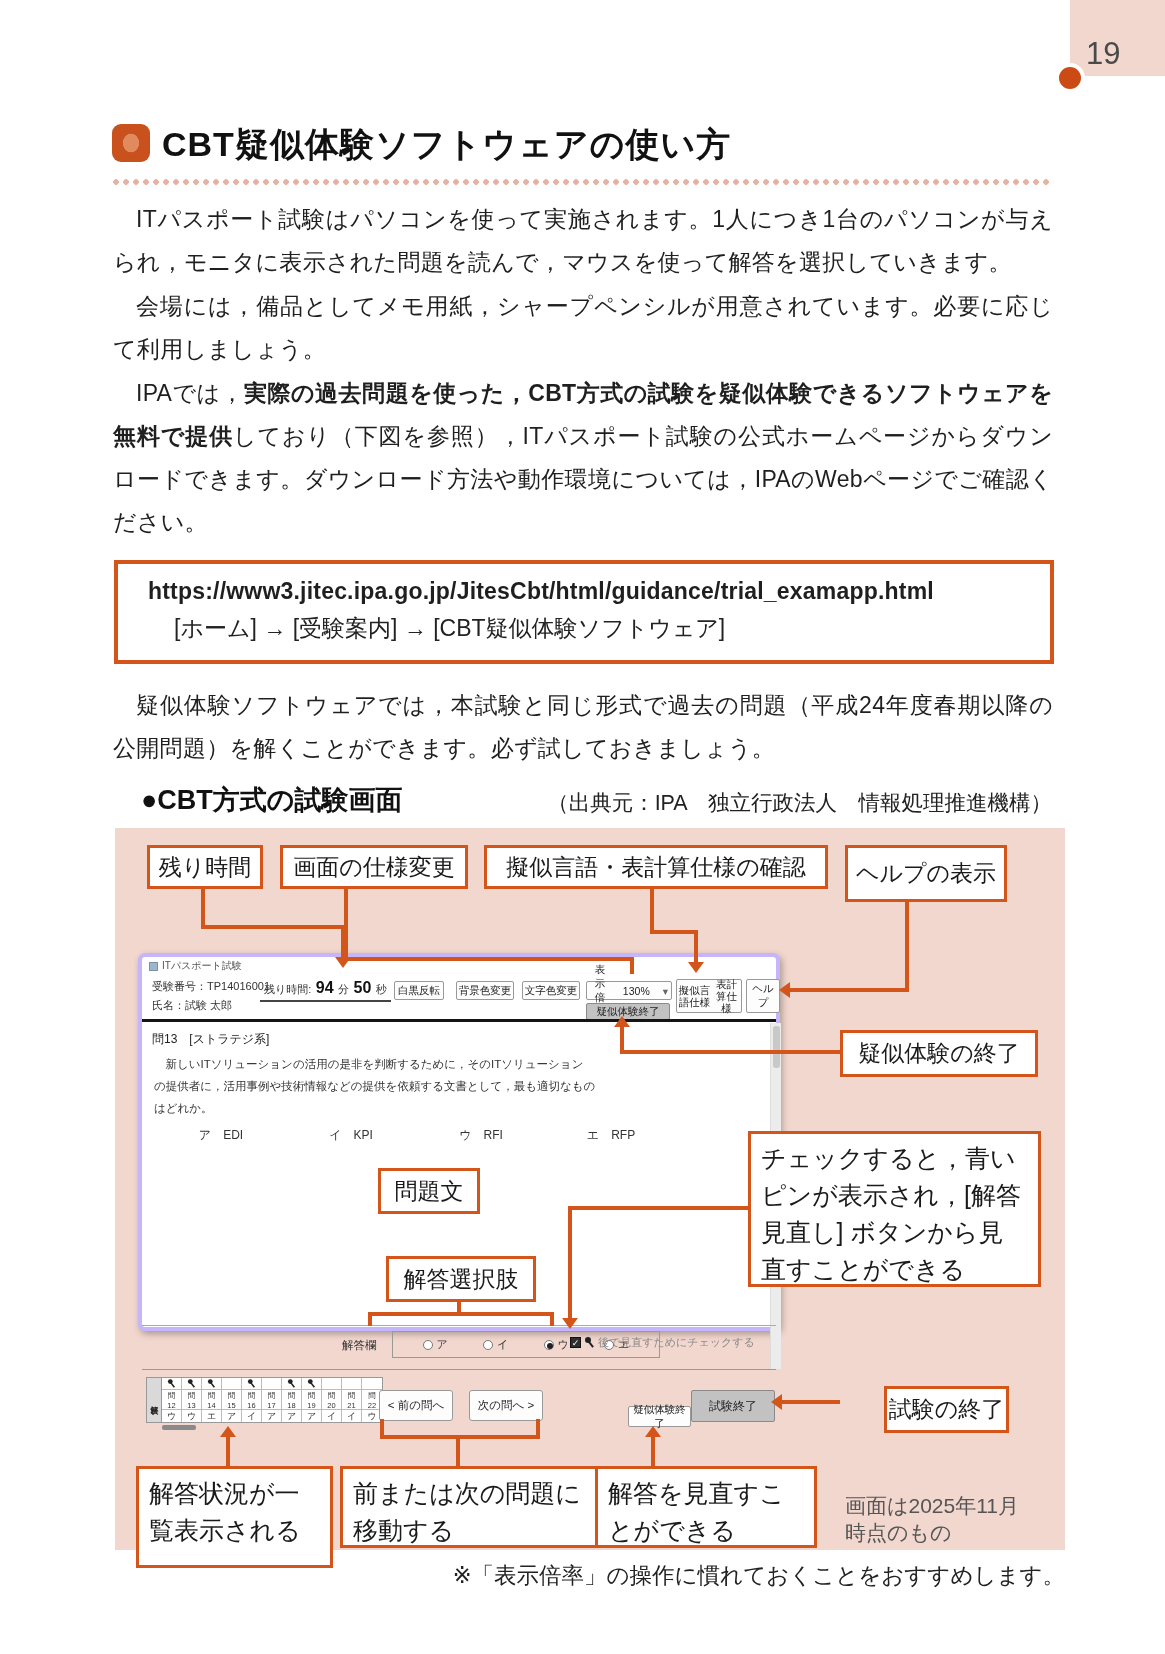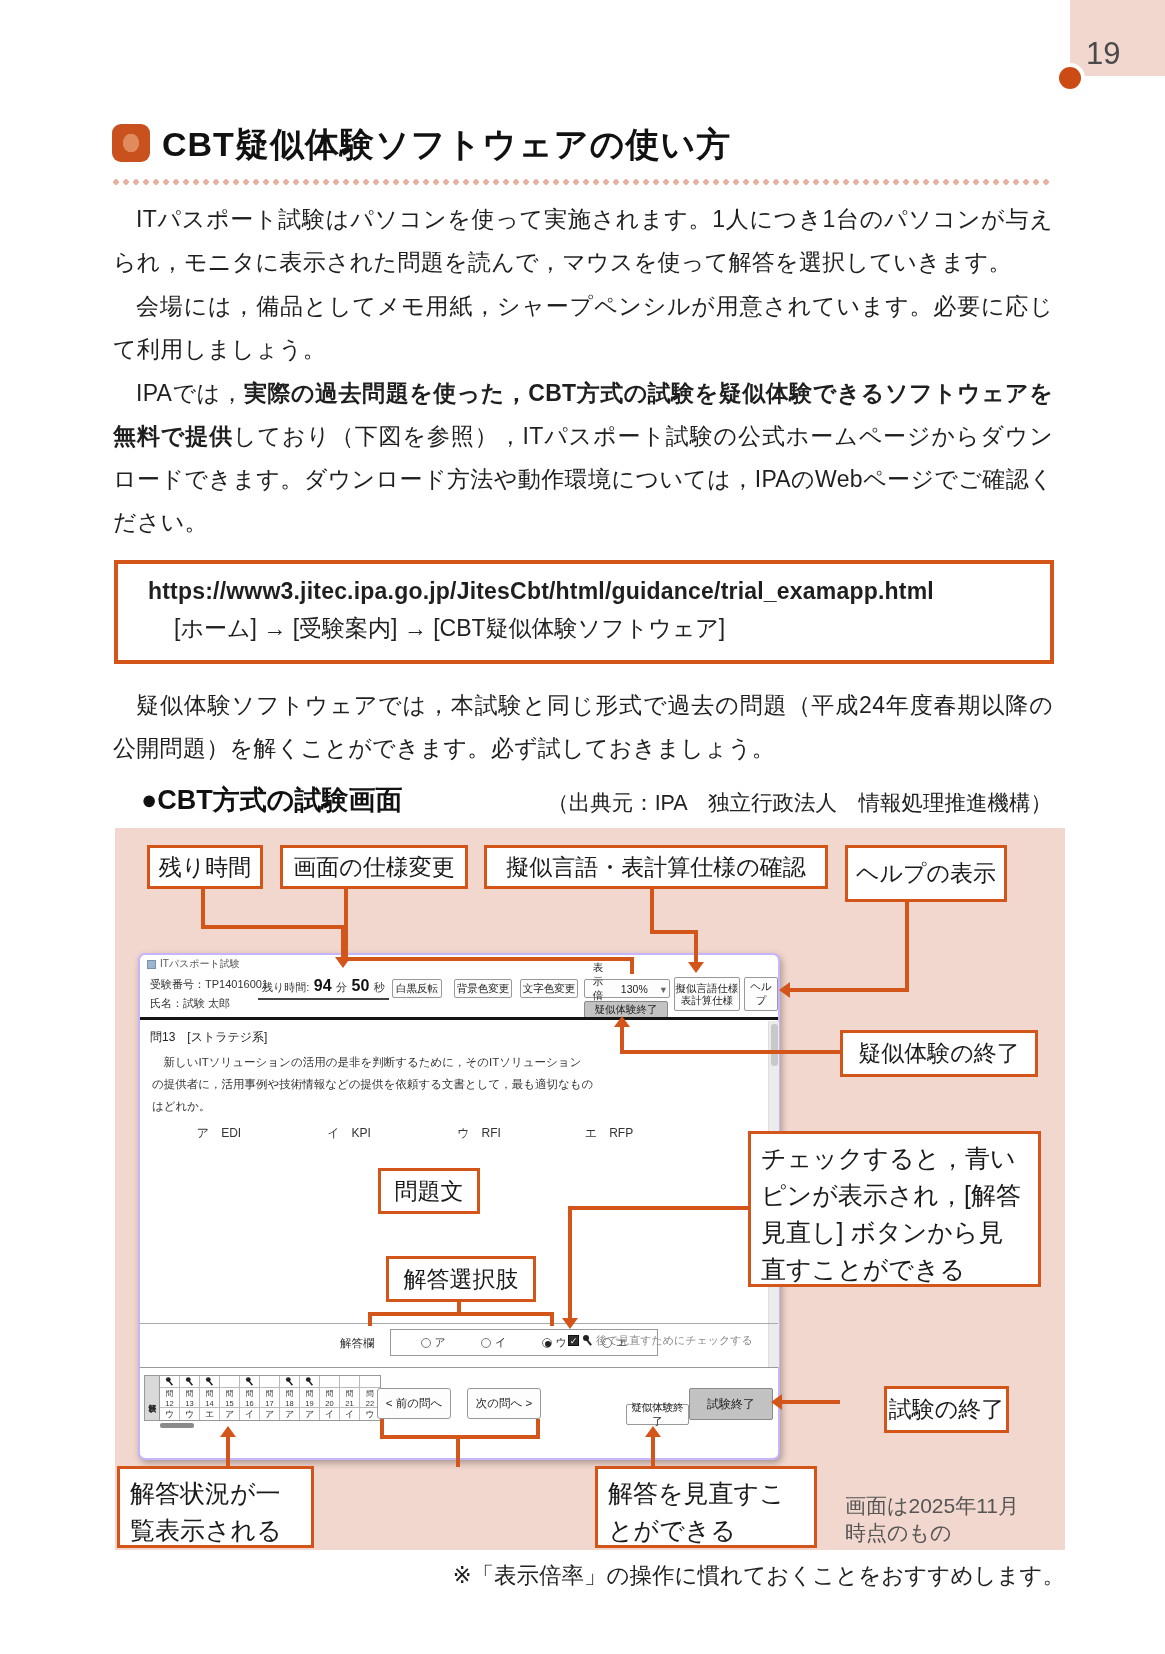--- a/index.html
+++ b/index.html
@@ -43,22 +43,22 @@
            font-size:25px;line-height:37px;color:#1a1a1a;padding:6px 10px;z-index:6;}
   .ln{position:absolute;background:var(--ac);z-index:5;}
   .arr{position:absolute;width:0;height:0;z-index:5;}
   .arr.down{border-left:8px solid transparent;border-right:8px solid transparent;border-top:11px solid var(--ac);}
   .arr.up{border-left:8px solid transparent;border-right:8px solid transparent;border-bottom:11px solid var(--ac);}
   .arr.left{border-top:8px solid transparent;border-bottom:8px solid transparent;border-right:11px solid var(--ac);}
   .fig-note{position:absolute;left:845px;top:1492px;font-size:21px;line-height:27px;color:#555;z-index:6;}
   .footnote{position:absolute;left:113px;top:1560px;width:952px;text-align:right;font-size:22.5px;color:#222;}
 
   
-  .win{position:absolute;left:138px;top:953px;width:642px;height:507px;background:#fff;
-       border:2px solid #c4b5fd;border-radius:7px;box-shadow:2px 3px 7px rgba(0,0,0,.3);z-index:2;box-sizing:border-box;}
+  .win{position:absolute;left:138px;top:953px;width:642px;height:378px;background:#fff;
+       border:4px solid #c4b5fd;border-radius:7px;box-shadow:2px 3px 7px rgba(0,0,0,.3);z-index:2;box-sizing:border-box;}
   .win *{box-sizing:border-box;}
   .titlebar{position:absolute;left:0;top:0;width:100%;height:18px;display:flex;align-items:center;padding-left:7px;gap:4px;}
   .titlebar .ticon{width:9px;height:9px;background:#9db6cf;border:1px solid #7a92a8;}
   .titlebar .ttext{font-size:10px;color:#555;}
   .small{font-size:11px;color:#333;}
   .wbtn{position:absolute;background:#fdfdfd;border:1px solid #999;border-radius:2px;
         font-size:10.5px;color:#222;display:flex;align-items:center;justify-content:center;text-align:center;}
   .wbtn.gray{background:#c2c2c2;border-color:#8a8a8a;}
   .remain{position:absolute;left:118px;top:22px;border-bottom:2px solid #444;padding:0 4px 3px 4px;white-space:nowrap;}
   .remain .lab{font-size:11px;color:#333;}
@@ -152,21 +152,21 @@
     <div class="wbtn" style="left:314px;top:24px;width:58px;height:19px">背景色変更</div>
     <div class="wbtn" style="left:380px;top:24px;width:58px;height:19px">文字色変更</div>
 
     <div class="wbtn" style="left:444px;top:24px;width:86px;height:19px;justify-content:flex-start;padding:0 3px;gap:13px">
       <span>表示倍率:</span>
       <span>130%</span>
       <span style="margin-left:auto;color:#666">▾</span>
     </div>
     <div class="wbtn gray" style="left:444px;top:46px;width:84px;height:17px">疑似体験終了</div>
 
-    <div class="wbtn" style="left:534px;top:22px;width:66px;height:34px;flex-direction:column;line-height:12px">
+    <div class="wbtn" style="left:534px;top:22px;width:66px;height:34px;flex-direction:row;line-height:12px">
       <span>擬似言語仕様</span>
       <span>表計算仕様</span>
     </div>
     <div class="wbtn" style="left:604px;top:22px;width:34px;height:34px">ヘルプ</div>
 
     <div class="blackline"></div>
 
     <div class="qhead">問13　[ストラテジ系]</div>
     <div class="qtext">
       <div>　新しいITソリューションの活用の是非を判断するために，そのITソリューション</div>
@@ -365,21 +365,22 @@
   <div class="ln" style="left:456px;top:1437px;width:4px;height:30px"></div>
 
   <div class="ln" style="left:651px;top:1436px;width:4px;height:32px"></div>
   <div class="arr up" style="left:645px;top:1426px"></div>
 
   <div class="co-box" style="left:378px;top:1168px;width:102px;height:46px">問題文</div>
   <div class="co-box" style="left:386px;top:1256px;width:150px;height:46px">解答選択肢</div>
   <div class="co-box" style="left:840px;top:1030px;width:198px;height:47px">疑似体験の終了</div>
   <div class="co-note" style="left:748px;top:1131px;width:293px;height:156px">チェックすると，青いピンが表示され，[解答見直し] ボタンから見直すことができる</div>
   <div class="co-box" style="left:884px;top:1386px;width:125px;height:47px">試験の終了</div>
-  <div class="co-note" style="left:117px;top:1466px;width:197px;height:82px">解答状況が一覧表示される</div>
+  <div class="co-note" style="left:136px;top:1466px;width:197px;height:102px">解答状況が一覧表示される</div>
+  <div class="co-note" style="left:340px;top:1466px;width:272px;height:82px">前または次の問題に移動する</div>
   <div class="co-note" style="left:595px;top:1466px;width:222px;height:82px">解答を見直すことができる</div>
 
   <div class="fig-note">
     <div>画面は2025年11月</div>
     <div>時点のもの</div>
   </div>
 
   <div class="footnote">※「表示倍率」の操作に慣れておくことをおすすめします。</div>
 </div>
 

